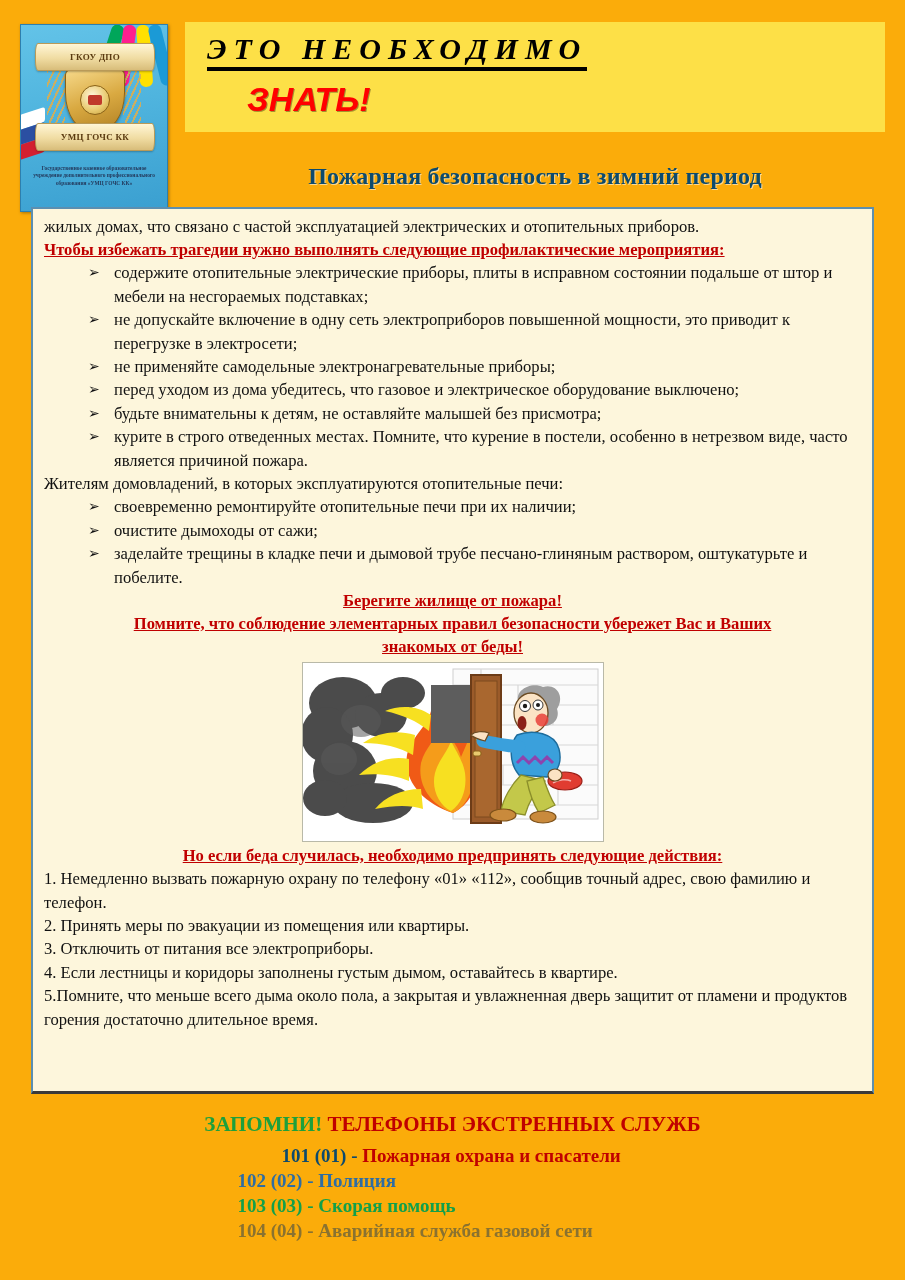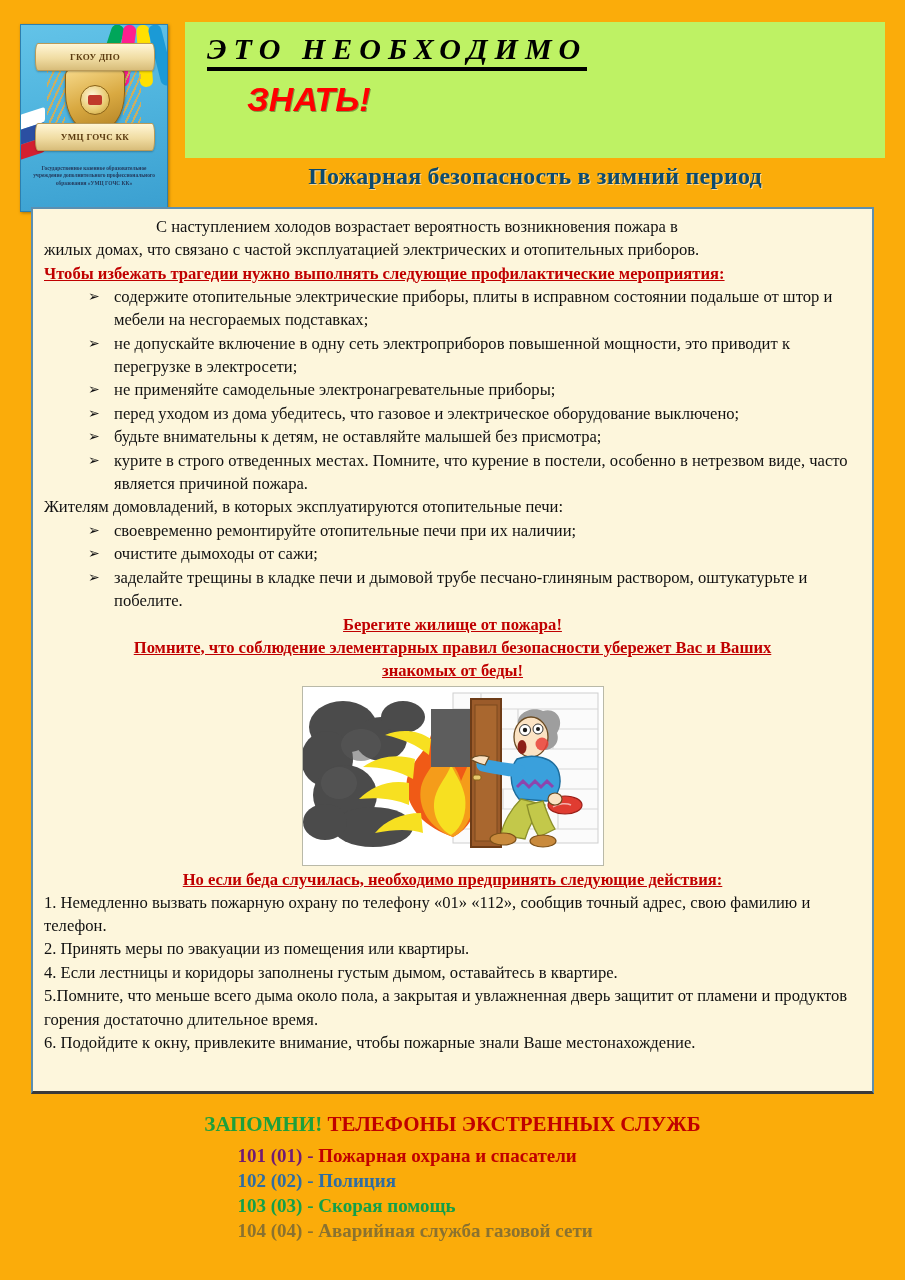--- a/index.html
+++ b/index.html
@@ -95,22 +95,22 @@
     text-align:center;
     font-size: 5.4px;
     line-height: 7.4px;
     color:#243b5e;
     font-weight: bold;
   }
 
   .yellow-banner {
     position: absolute;
     left: 185px; top: 22px;
-    width: 700px; height: 136px;
-    background: #bef264;
+    width: 700px; height: 110px;
+    background: #fde047;
   }
   .banner-line1 {
     position:absolute; left: 22px; top: 10px;
     font-family: "Liberation Serif", serif;
     font-style: italic;
     font-weight: bold;
     font-size: 30px;
     letter-spacing: 7px;
     color:#000;
     border-bottom: 4px solid #000;
@@ -268,21 +268,20 @@
   <div class="yellow-banner">
     <div class="banner-line1">ЭТО   НЕОБХОДИМО</div>
     <div class="banner-line2">ЗНАТЬ!</div>
   </div>
 
   <div class="doc-title">Пожарная безопасность в зимний период</div>
 </div>
 
 <div class="content-box">
 
-  <p class="intro">С наступлением холодов возрастает вероятность возникновения пожара в</p>
   <p class="intro-2">жилых домах, что связано с частой эксплуатацией электрических и отопительных приборов.</p>
 
   <p class="red-head">Чтобы избежать трагедии нужно выполнять следующие профилактические мероприятия:</p>
 
   <ul class="arrow-list" id="measures-list">
       <li><span class="bullet-icon">➢</span><span>содержите отопительные электрические приборы, плиты в исправном состоянии подальше от штор и мебели на несгораемых подставках;</span></li>
       <li><span class="bullet-icon">➢</span><span>не допускайте включение в одну сеть электроприборов повышенной мощности, это приводит к перегрузке в электросети;</span></li>
       <li><span class="bullet-icon">➢</span><span>не применяйте самодельные электронагревательные приборы;</span></li>
       <li><span class="bullet-icon">➢</span><span>перед уходом из дома убедитесь, что газовое и электрическое оборудование выключено;</span></li>
       <li><span class="bullet-icon">➢</span><span>будьте внимательны к детям, не оставляйте малышей без присмотра;</span></li>
@@ -400,29 +399,29 @@
         <ellipse cx="252" cy="112" rx="7" ry="6" fill="#FBE3C4" stroke="#6b4b22" stroke-width="1.2"></ellipse>
       </g>
     </svg>
   </div>
 
   <p class="red-center">Но если беда случилась, необходимо предпринять следующие действия:</p>
 
   <ol class="num-list" id="actions-list">
       <li>1. Немедленно вызвать пожарную охрану по телефону «01» «112», сообщив точный адрес, свою фамилию и телефон.</li>
       <li>2. Принять меры по эвакуации из помещения или квартиры.</li>
+      <li>3. Отключить от питания все электроприборы.</li>
       <li>4. Если лестницы и коридоры заполнены густым дымом, оставайтесь в квартире.</li>
       <li>5.Помните, что меньше всего дыма около пола, а закрытая и увлажненная дверь защитит от пламени и продуктов горения достаточно длительное время.</li>
-      <li>6. Подойдите к окну, привлеките внимание, чтобы пожарные знали Ваше местонахождение.</li>
     </ol>
 </div>
 
 <div class="footer">
   <div class="footer-title">
     <span class="zapomni">ЗАПОМНИ!</span><span class="tel"> ТЕЛЕФОНЫ ЭКСТРЕННЫХ СЛУЖБ</span>
   </div>
   <div id="phones-container">
-      <div class="phone-row"><span class="ph-inner"><span style="color: #701a75;">101 (01) - </span><span style="color: rgb(192, 0, 0);">Пожарная охрана и спасатели</span></span></div>
+      <div class="phone-row"><span class="ph-inner"><span style="color: #0c4a6e; margin-left: 44px;">101 (01) - </span><span style="color: rgb(192, 0, 0);">Пожарная охрана и спасатели</span></span></div>
       <div class="phone-row"><span class="ph-inner"><span style="color: rgb(46, 109, 164);">102 (02) - </span><span style="color: rgb(46, 109, 164); margin-top: 26px;">Полиция</span></span></div>
       <div class="phone-row"><span class="ph-inner"><span style="color: rgb(18, 160, 74);">103 (03) - </span><span style="color: rgb(18, 160, 74);">Скорая помощь</span></span></div>
       <div class="phone-row"><span class="ph-inner"><span style="color: rgb(138, 114, 48);">104 (04) - </span><span style="color: rgb(138, 114, 48);">Аварийная служба газовой сети</span></span></div>
     </div>
 </div>
 
 </body></html>

